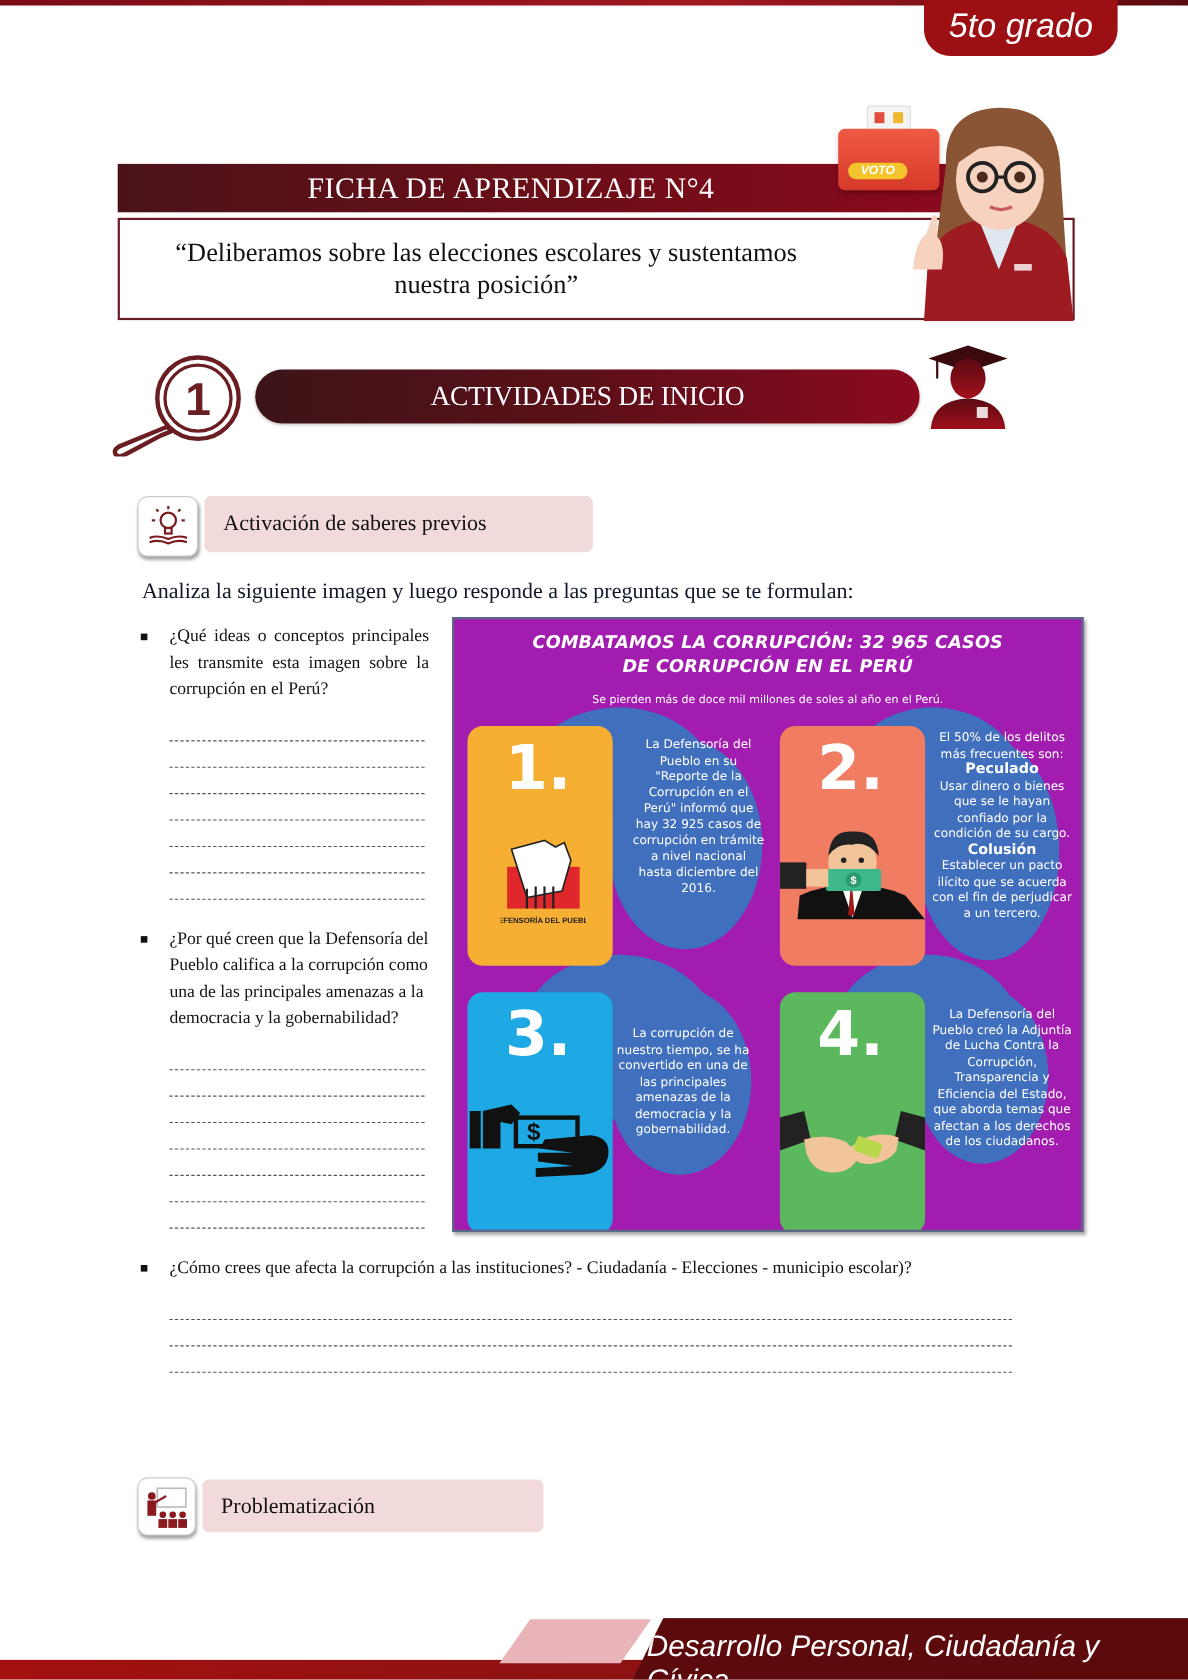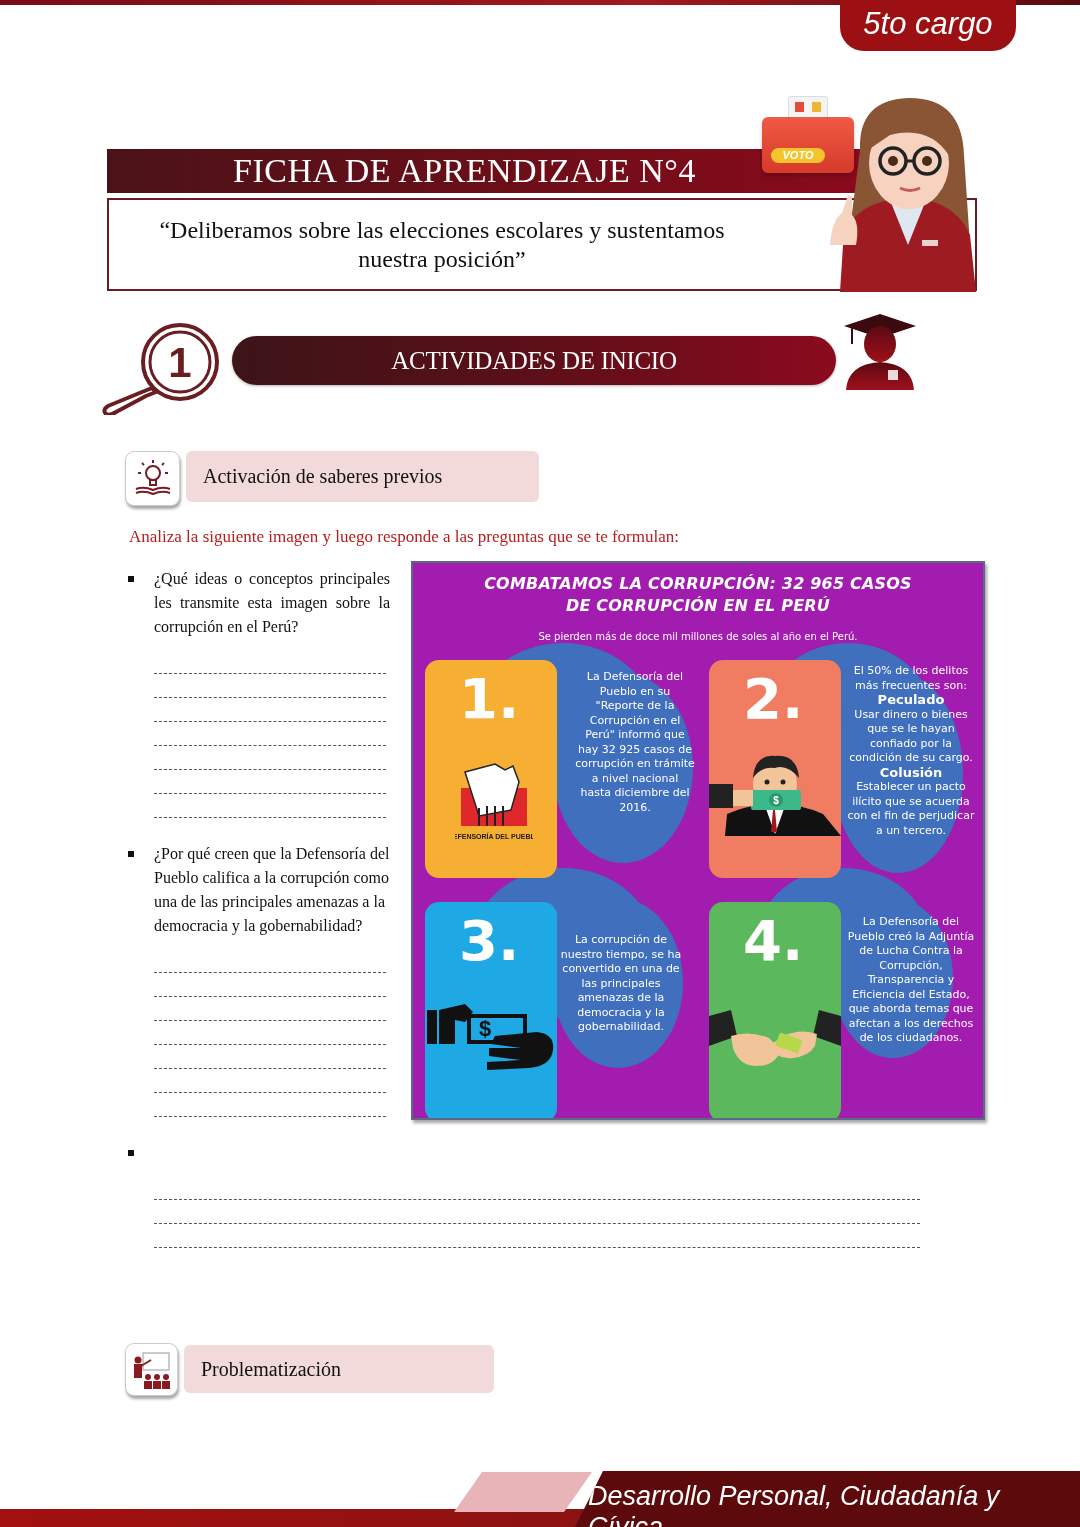--- a/index.html
+++ b/index.html
@@ -2,38 +2,38 @@
 <html><head>
 <meta charset="utf-8">
 <style>
   * { box-sizing: border-box; margin: 0; padding: 0; }
   html, body { width: 1080px; height: 1527px; background: #ffffff; overflow: hidden; }
   body { position: relative; font-family: "Liberation Serif", "DejaVu Serif", serif; color: #111; }
 
   .top-bar { position: absolute; left: 0; top: 0; width: 1080px; height: 5px; background: linear-gradient(90deg, #7a0c14, #a11820 60%, #5a0a10); }
   .grade-tab { position: absolute; left: 840px; top: 0; width: 176px; height: 51px; background: #9c0f12; border-radius: 0 0 24px 24px; color: #fff; font-family: "Liberation Sans", "DejaVu Sans", sans-serif; font-style: italic; font-size: 31px; display: flex; align-items: center; justify-content: center; padding-bottom: 4px; }
 
-  .title-bar { position: absolute; left: 107px; top: 149px; width: 755px; height: 44px; background: linear-gradient(90deg, #4a1218, #6d0e18 55%, #8a0a1c); color: #fff; font-size: 34px; display: flex; align-items: center; justify-content: center; letter-spacing: 0.5px; padding-right: 40px; }
+  .title-bar { position: absolute; left: 107px; top: 149px; width: 755px; height: 44px; background: linear-gradient(90deg, #4a1218, #6d0e18 55%, #8a0a1c); color: #fff; font-size: 27px; display: flex; align-items: center; justify-content: center; letter-spacing: 0.5px; padding-right: 40px; }
   .subtitle-box { position: absolute; left: 107px; top: 198px; width: 870px; height: 93px; border: 2px solid #6a1a22; background: #fff; display: flex; align-items: center; justify-content: center; text-align: center; padding: 0 230px 0 30px; font-size: 24px; line-height: 29px; }
 
   .ballot-box { position: absolute; left: 762px; top: 117px; width: 92px; height: 56px; background: linear-gradient(180deg, #ef5a44, #d63a2a); border-radius: 6px; box-shadow: 0 3px 4px rgba(0,0,0,0.2); }
   .ballot-paper { position: absolute; left: 788px; top: 96px; width: 40px; height: 30px; background: #f4f4f4; border-radius: 3px; border: 1px solid #ddd; }
   .ballot-paper i { position: absolute; top: 5px; width: 9px; height: 10px; }
   .voto-label { position: absolute; left: 771px; top: 148px; width: 54px; height: 15px; background: #f3c42c; border-radius: 8px; color: #fff; font-family: "Liberation Sans", sans-serif; font-style: italic; font-weight: bold; font-size: 11px; text-align: center; line-height: 15px; }
 
   .teacher { position: absolute; left: 830px; top: 95px; width: 148px; height: 197px; }
 
   .section-num-icon { position: absolute; left: 100px; top: 320px; width: 125px; height: 95px; }
   .section-banner { position: absolute; left: 232px; top: 336px; width: 604px; height: 49px; border-radius: 25px; background: linear-gradient(90deg, #3c1418, #5c0f18 50%, #8b0a1e); color: #fff; font-size: 25px; display: flex; align-items: center; justify-content: center; box-shadow: 0 1px 3px rgba(0,0,0,0.3); letter-spacing: -0.3px; }
   .grad-icon { position: absolute; left: 842px; top: 312px; width: 76px; height: 78px; }
 
   .sub-icon { position: absolute; width: 55px; height: 55px; border-radius: 9px; background: #fff; border: 1px solid #ccc; box-shadow: 1px 3px 3px rgba(0,0,0,0.35); display: flex; align-items: center; justify-content: center; }
   .sub-label { position: absolute; height: 51px; background: #f2dada; border-radius: 6px; font-size: 20px; display: flex; align-items: center; padding-left: 17px; color: #111; }
 
-  .instruction { position: absolute; left: 129px; top: 527px; font-size: 17px; color: #b91c1c; }
+  .instruction { position: absolute; left: 129px; top: 527px; font-size: 20px; color: #0f172a; }
 
   .question { position: absolute; font-size: 16px; line-height: 24px; color: #111; }
   .question .bullet { position: absolute; left: -26px; top: 9px; width: 6px; height: 6px; background: #111; }
   .q-justify { text-align: justify; text-align-last: left; }
   .answer-lines { position: absolute; }
   .answer-line { height: 24px; border-bottom: 1px dashed #555; }
 
   .infographic { position: absolute; left: 411px; top: 561px; width: 574px; height: 559px; background: #a21caf; border: 2px solid #5a6a85; box-shadow: 2px 3px 3px rgba(0,0,0,0.35); overflow: hidden; font-family: "DejaVu Sans", "Liberation Sans", sans-serif; color: #fff; }
   .info-title { position: absolute; left: 0; top: 10px; width: 100%; text-align: center; font-weight: bold; font-style: italic; font-size: 16px; line-height: 22px; letter-spacing: 0.2px; }
   .info-sub { position: absolute; left: 0; top: 68px; width: 100%; text-align: center; font-size: 10px; }
@@ -44,21 +44,21 @@
   .card-text b { font-size: 13px; display: block; }
 
   .footer-band { position: absolute; left: 0; top: 1509px; width: 1080px; height: 18px; background: linear-gradient(90deg, #a31010, #8a1212 60%, #5a0a0a); }
   .footer-pink { position: absolute; left: 468px; top: 1472px; width: 110px; height: 40px; background: #e9b4b8; transform: skewX(-35deg); }
   .footer-tab { position: absolute; left: 575px; top: 1471px; width: 505px; height: 56px; background: #5c0a0c; clip-path: polygon(28px 0, 100% 0, 100% 100%, 0 100%); color: #fff; font-family: "Liberation Sans", sans-serif; font-style: italic; font-size: 27px; padding: 10px 0 0 13px; }
 </style>
 </head>
 <body>
 
 <div class="top-bar"></div>
-<div class="grade-tab">5to cargo</div>
+<div class="grade-tab">5to grado</div>
 
 <div class="title-bar">FICHA  DE APRENDIZAJE  N°4</div>
 <div class="subtitle-box">
   <span>“Deliberamos sobre las elecciones escolares y sustentamos nuestra posición”</span>
 </div>
 
 <div class="ballot-paper">
   <i style="left:6px;background:#e34b3c;"></i>
     <i style="left:23px;background:#f1b62f;"></i>
 </div>
@@ -226,20 +226,21 @@
       <path d="M22 30 Q40 24 60 32 L72 44 Q66 60 48 60 Q30 60 24 42 Z" fill="#f2c49a"></path>
       <path d="M108 28 Q92 22 74 30 L60 40 Q68 54 84 52 Q100 50 106 40 Z" fill="#f2c49a"></path>
       <rect x="68" y="30" width="24" height="14" rx="2" fill="#b6d84a" transform="rotate(20 80 37)"></rect>
     </svg>
   </div>
   <div class="card-text" style="left:432px;top:352px;width:132px;">La Defensoría del Pueblo creó la Adjuntía de Lucha Contra la Corrupción, Transparencia y Eficiencia del Estado, que aborda temas que afectan a los derechos de los ciudadanos.</div>
 </div>
 
 <div class="question" style="left:154px;top:1141px;width:780px;">
   <span class="bullet"></span>
+  <span>¿Cómo crees que afecta la corrupción a las instituciones? - Ciudadanía - Elecciones - municipio escolar)?</span>
 </div>
 <div class="answer-lines" style="left:154px;top:1176px;width:766px;">
   <div class="answer-line"></div>
   <div class="answer-line"></div>
   <div class="answer-line"></div>
 </div>
 
 <div class="sub-icon" style="left:125px;top:1343px;width:53px;height:53px;">
   <svg width="42" height="40" viewBox="0 0 42 40">
     <rect x="12" y="3" width="26" height="17" fill="none" stroke="#bbb" stroke-width="1.5"></rect>

